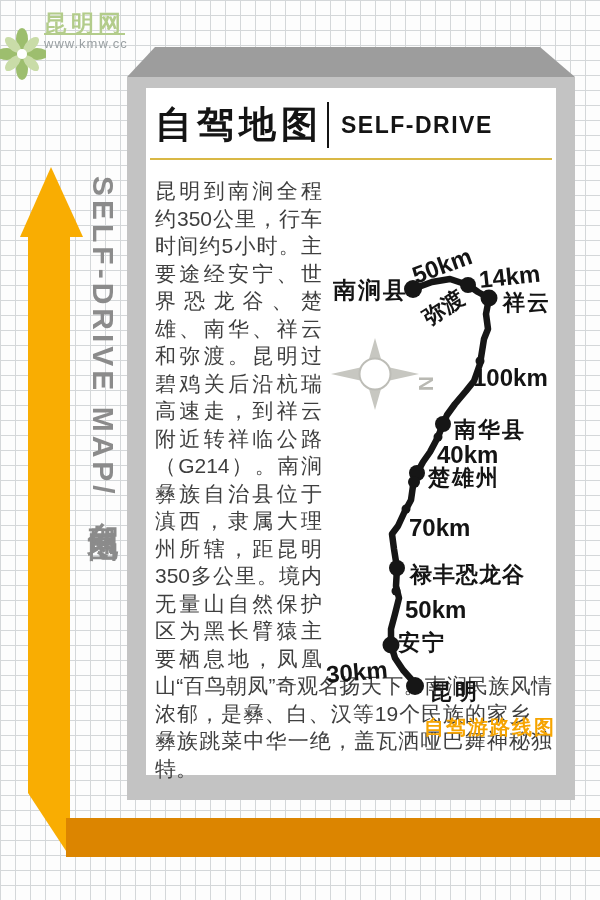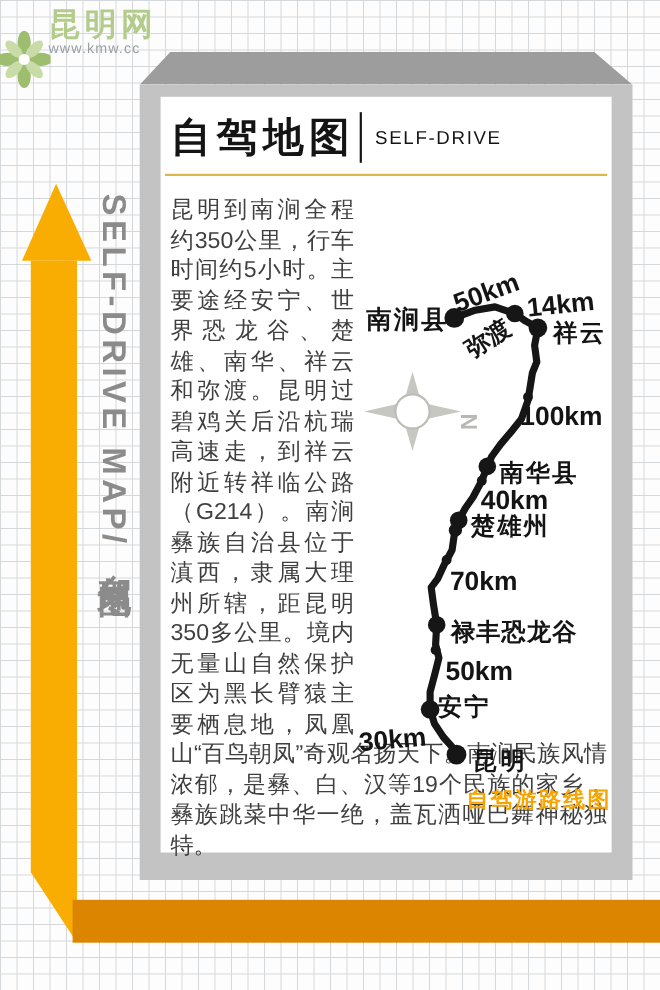--- a/index.html
+++ b/index.html
@@ -9,22 +9,22 @@
     background-color:#fdfdfd;
     background-image:
       linear-gradient(#d4d7d9 1px, transparent 1px),
       linear-gradient(90deg,#d4d7d9 1px, transparent 1px);
     background-size:15px 15px;
   }
   
   .logo{position:absolute;left:0;top:6px;width:190px;height:80px;z-index:6;}
   .logo-flower{position:absolute;left:0;top:20px;}
   .logo-texts{position:absolute;left:44px;top:2px;}
-  .logo-name{font-size:29px;font-weight:bold;color:#b3cc8b;letter-spacing:4px;
-    text-shadow:0 0 1px #ffffff;line-height:30px;}
+  .logo-name{font-size:23px;font-weight:bold;color:#b3cc8b;letter-spacing:4px;
+    text-shadow:0 0 1px #ffffff;line-height:30px;text-decoration:underline;}
   .logo-url{font-size:13px;color:#9aa0a3;letter-spacing:1px;margin-top:-2px;}
   
   .ribbon-svg{position:absolute;left:0;top:0;z-index:2;pointer-events:none;}
   
   .side-banner{
     position:absolute;left:82px;top:176px;height:640px;z-index:3;
     writing-mode:vertical-rl;text-orientation:mixed;
     font-size:30px;font-weight:800;color:#8b8b8b;letter-spacing:4px;
   }
   
@@ -32,21 +32,21 @@
     background:#9d9d9d;z-index:4;
     clip-path:polygon(28px 0,413px 0,448px 30px,0 30px);}
   .pad-band{position:absolute;left:127px;top:77px;width:448px;height:723px;
     background:#c3c3c3;z-index:4;}
   .card{position:absolute;left:146px;top:88px;width:410px;height:687px;
     background:#ffffff;z-index:5;}
   
   .card-header{display:flex;align-items:center;margin:14px 4px 0 9px;}
   .title-cn{font-size:37px;font-weight:900;color:#141414;letter-spacing:5px;line-height:44px;}
   .title-divider{width:2px;height:46px;background:#141414;margin:0 12px 0 4px;}
-  .title-en{font-size:17px;font-weight:400;color:#141414;letter-spacing:1.5px;line-height:21px;}
+  .title-en{font-size:23px;font-weight:700;color:#141414;letter-spacing:1.5px;line-height:21px;}
   .gold-rule{height:2px;background:#d9b845;margin:10px 4px 0 4px;}
   
   .card-body{position:relative;}
   .intro{margin:17px 4px 0 9px;font-size:21px;line-height:27.5px;color:#3f3f3f;
     text-align:justify;}
   .map-spacer{float:right;width:230px;height:482px;}
   
   .map-block{position:absolute;left:172px;top:74px;width:240px;height:495px;z-index:6;}
   .map-caption{position:absolute;top:463px;right:2px;font-size:20px;font-weight:800;
     color:#f6a400;letter-spacing:2px;white-space:nowrap;}

